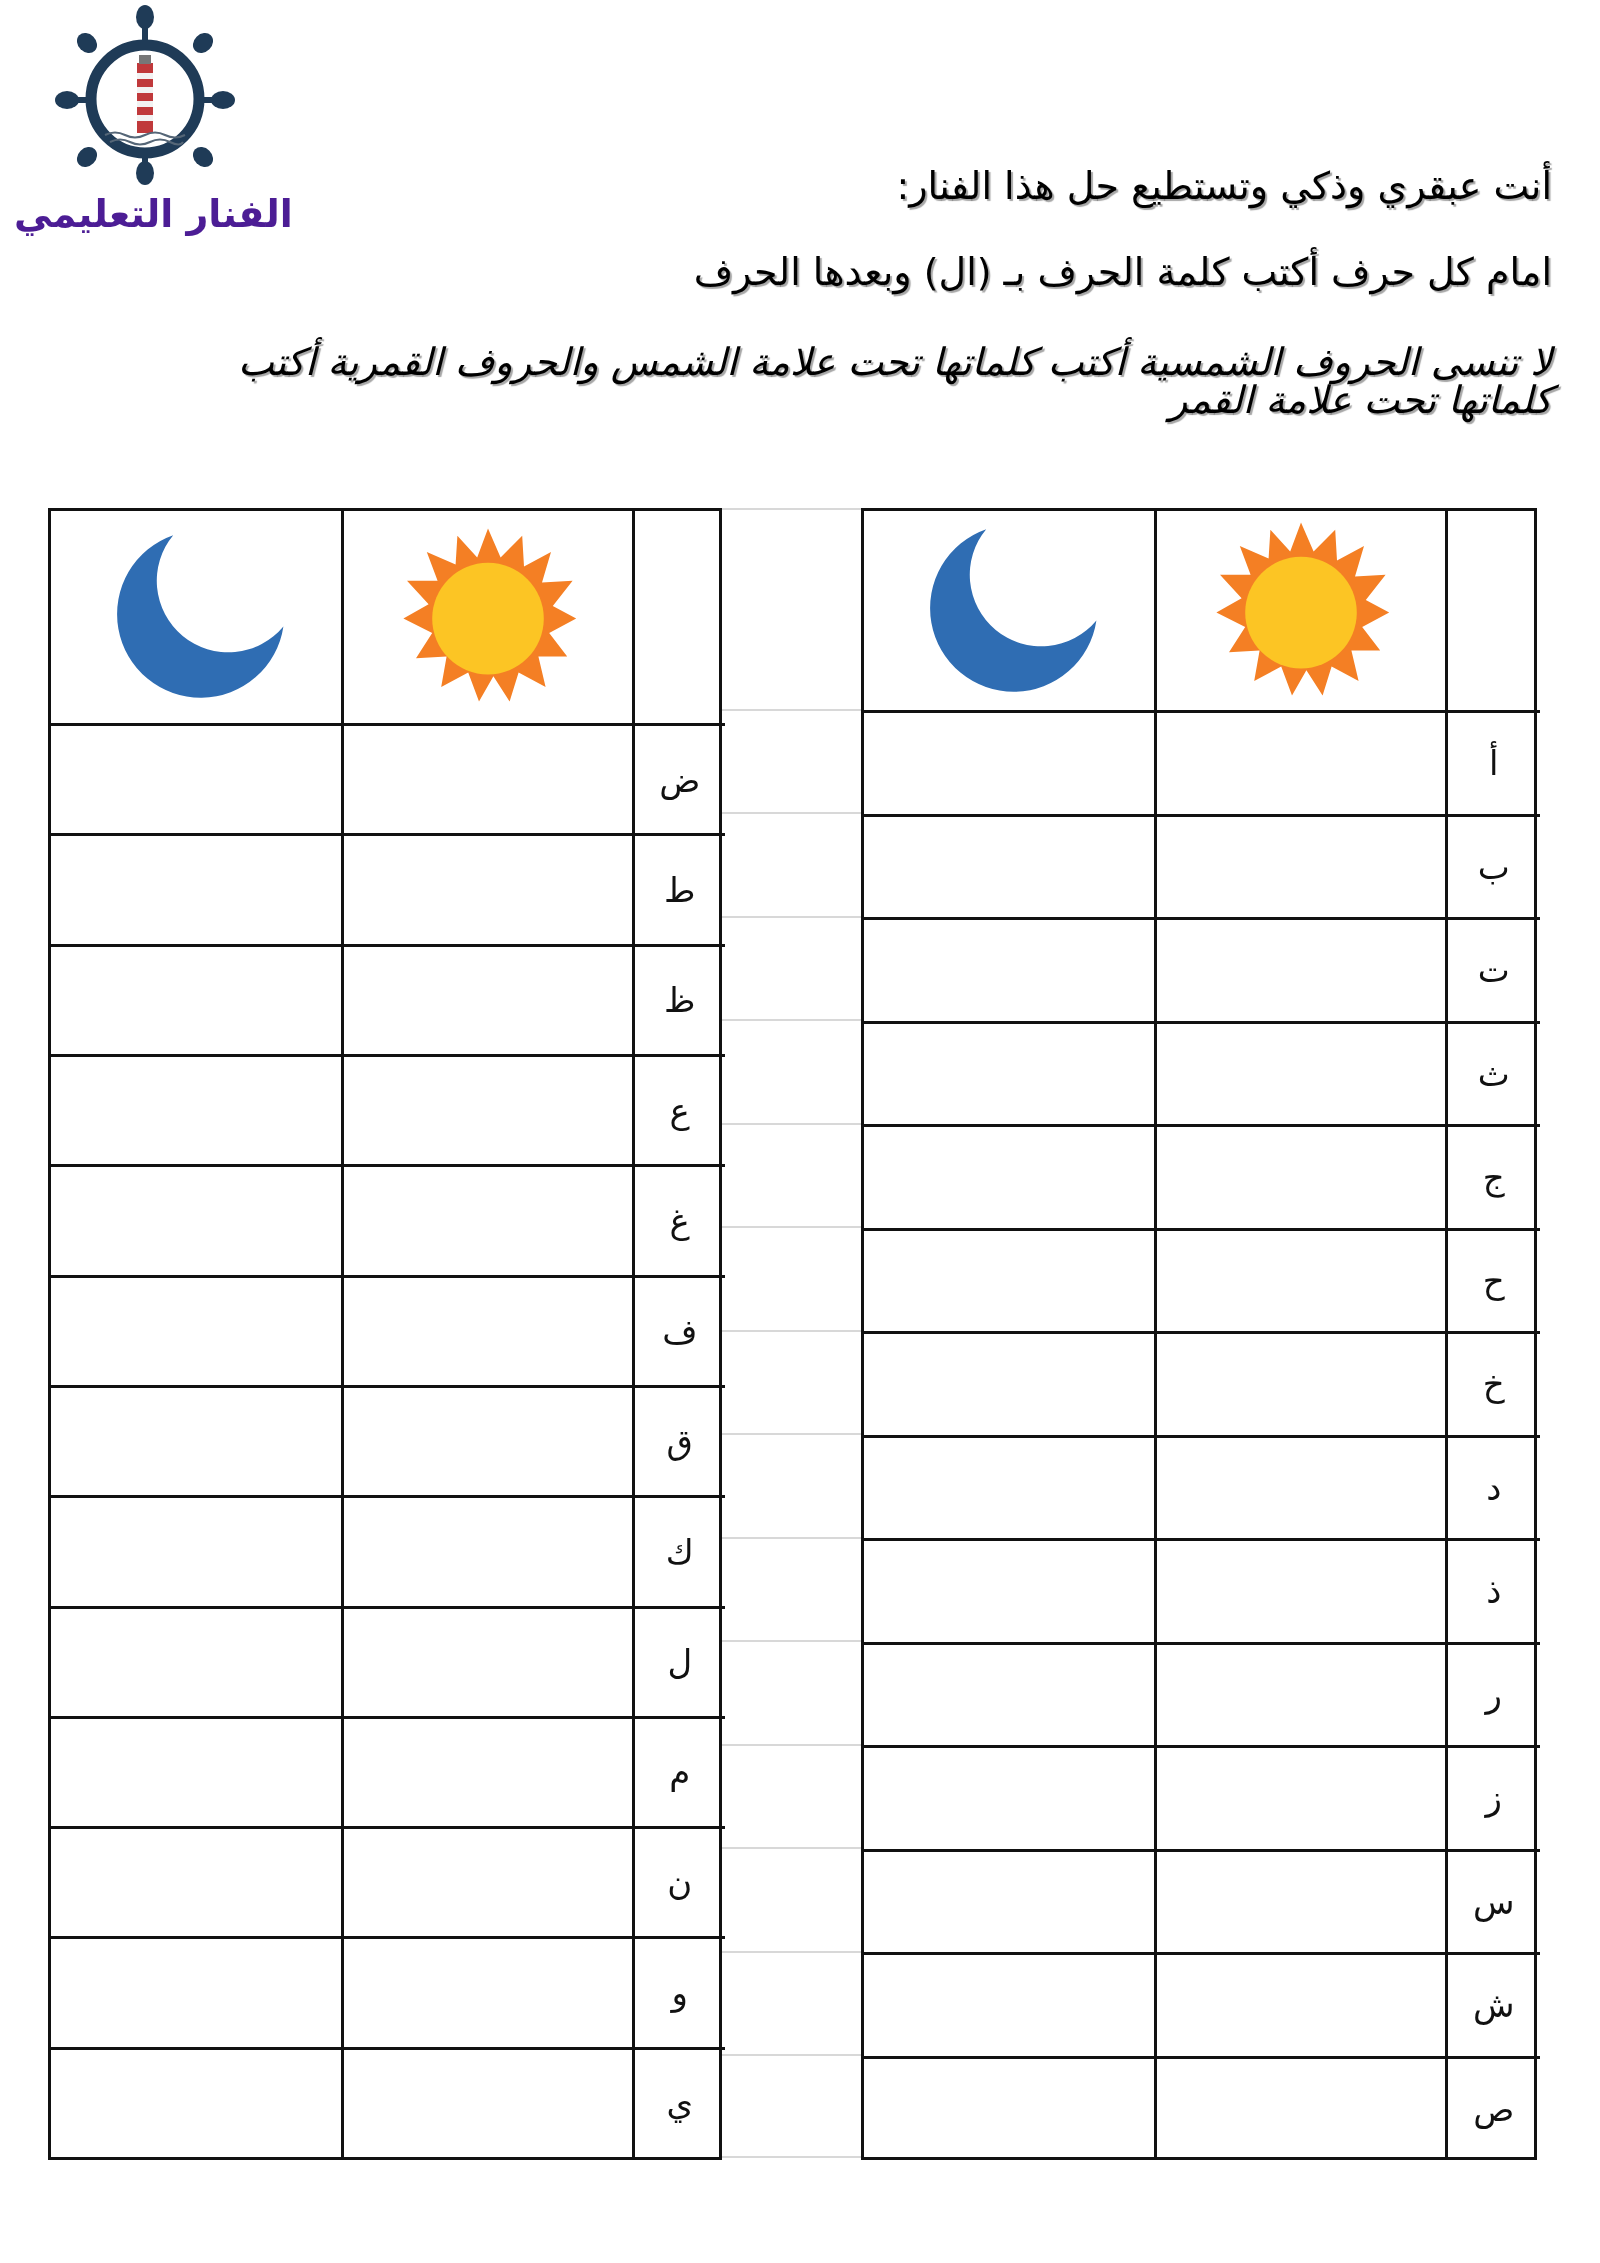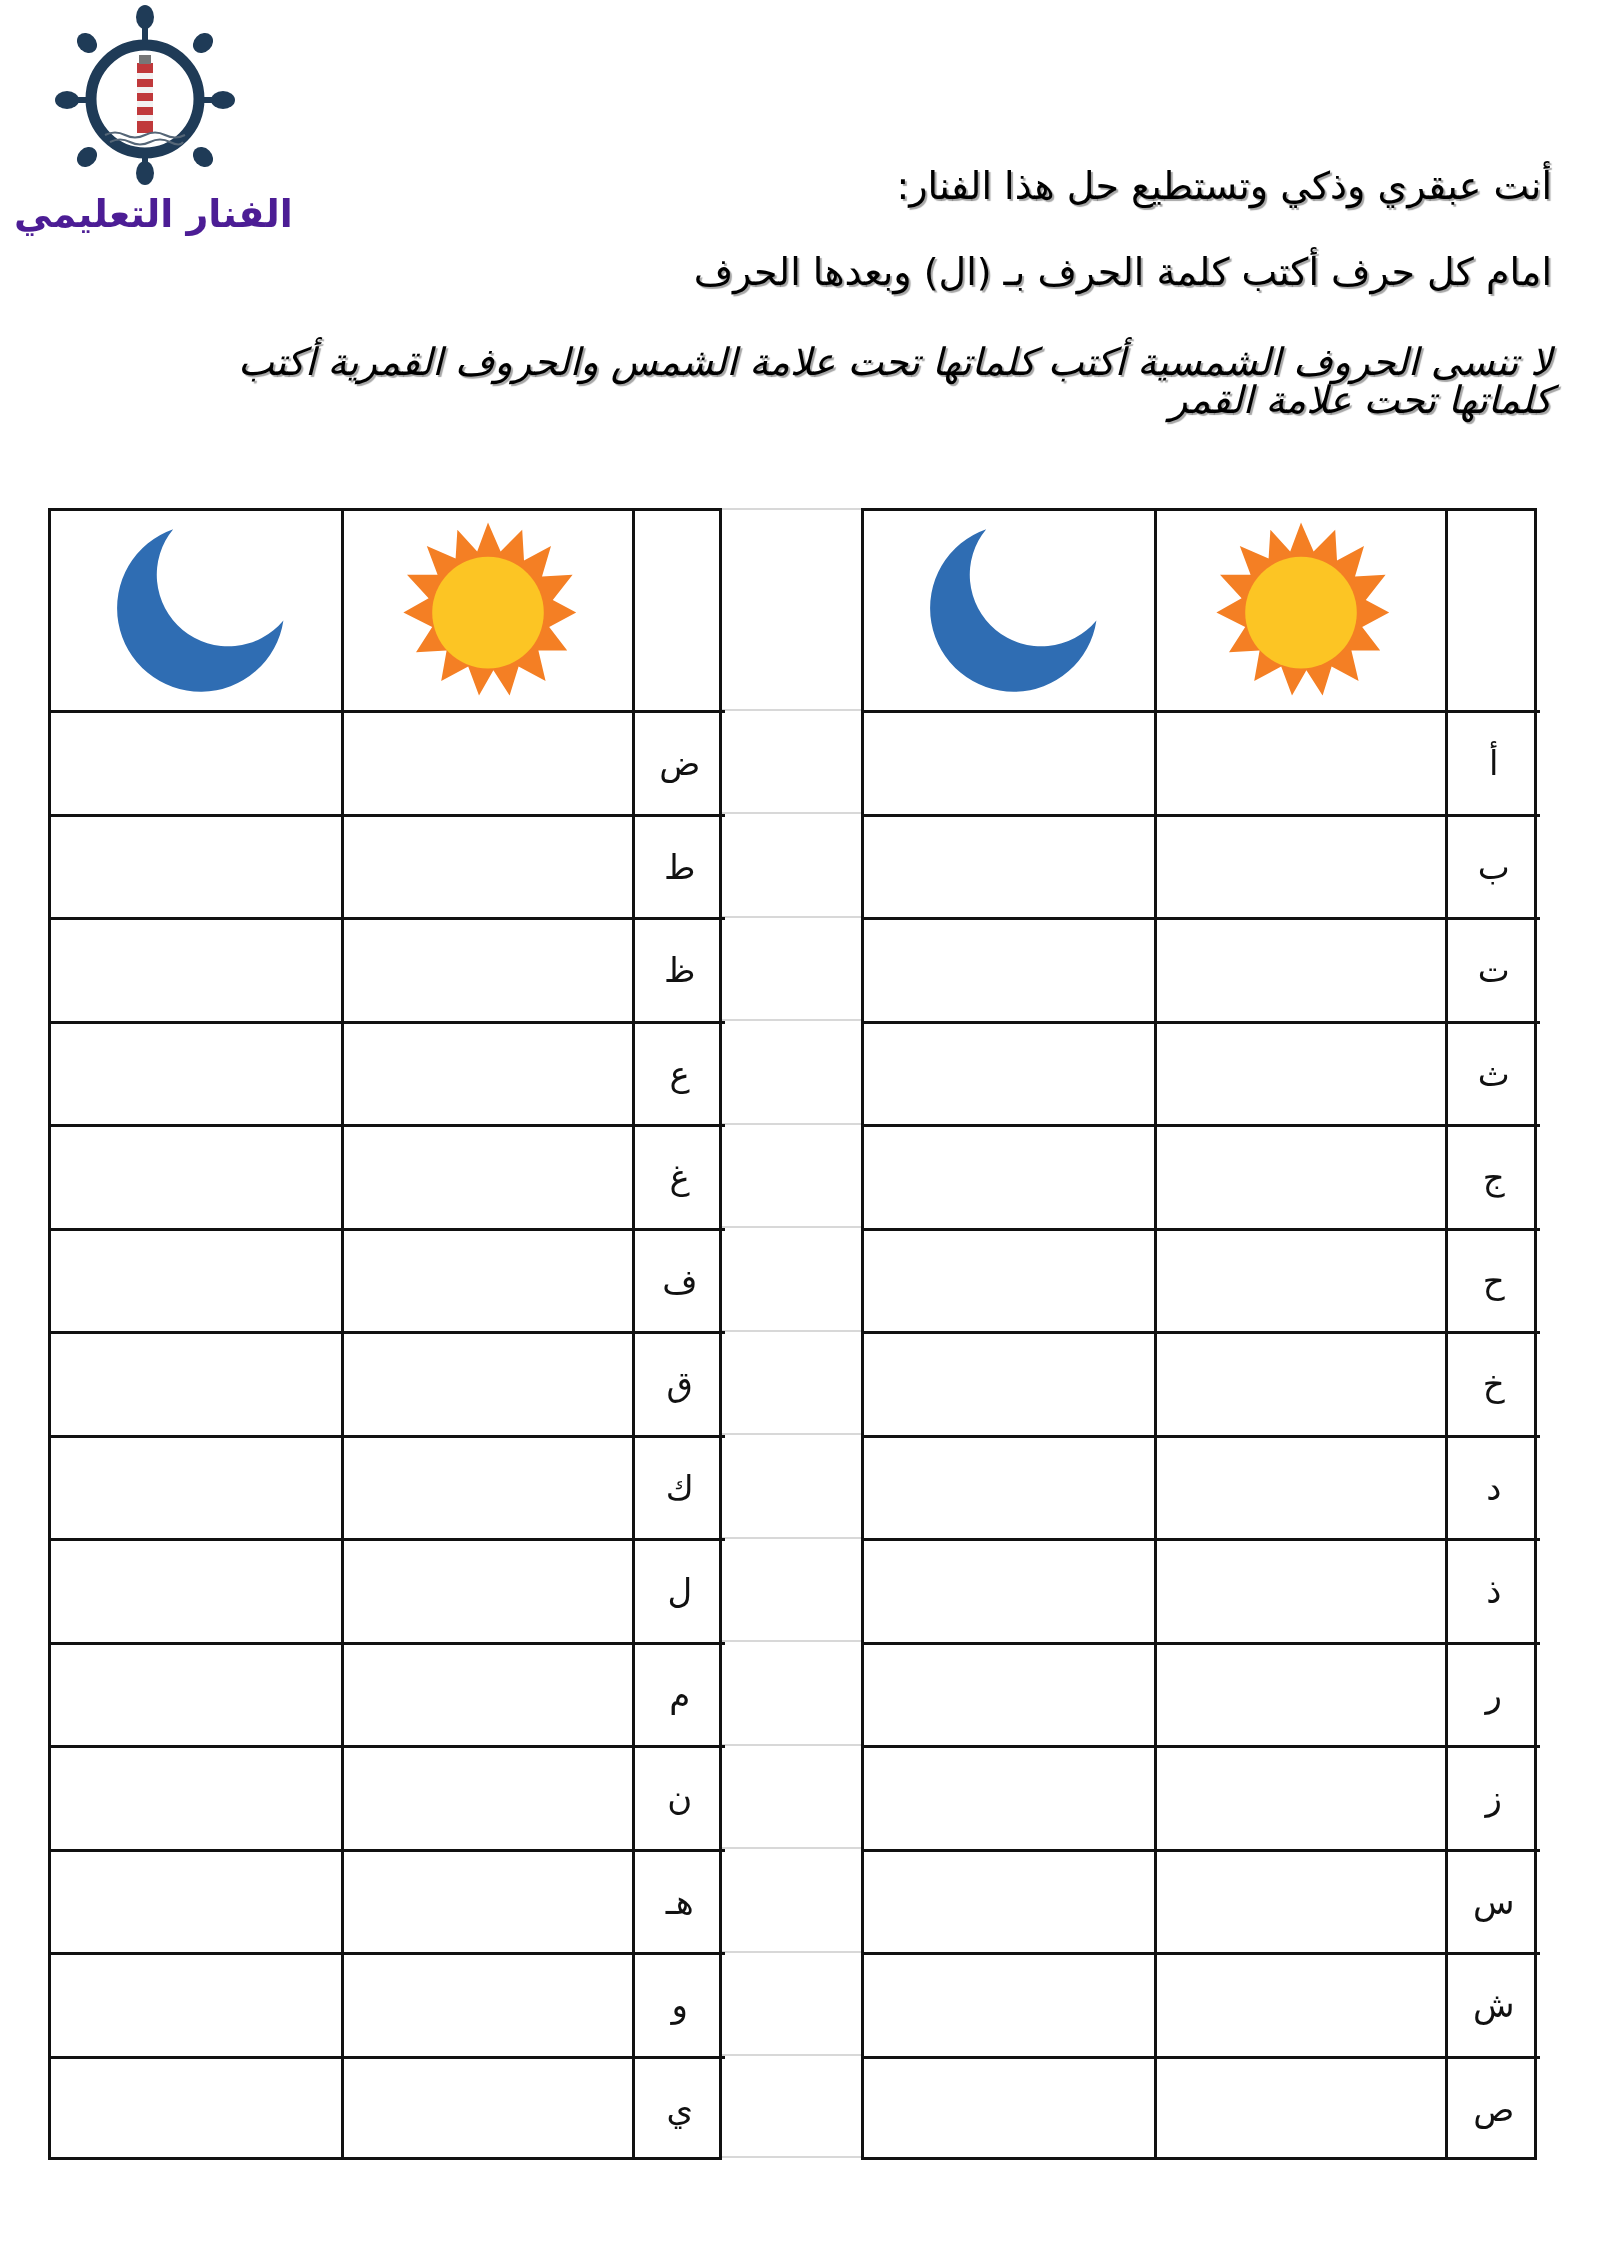--- a/index.html
+++ b/index.html
@@ -162,25 +162,20 @@
           <td class="letter">م</td>
         </tr>
     <tr class="row">
           <td></td>
           <td></td>
           <td class="letter">ن</td>
         </tr>
     <tr class="row">
           <td></td>
           <td></td>
-          <td class="letter">هـ</td>
-        </tr>
-    <tr class="row">
-          <td></td>
-          <td></td>
           <td class="letter">و</td>
         </tr>
     <tr class="row">
           <td></td>
           <td></td>
           <td class="letter">ي</td>
         </tr>
   </tbody>
     </table>
 </div>

